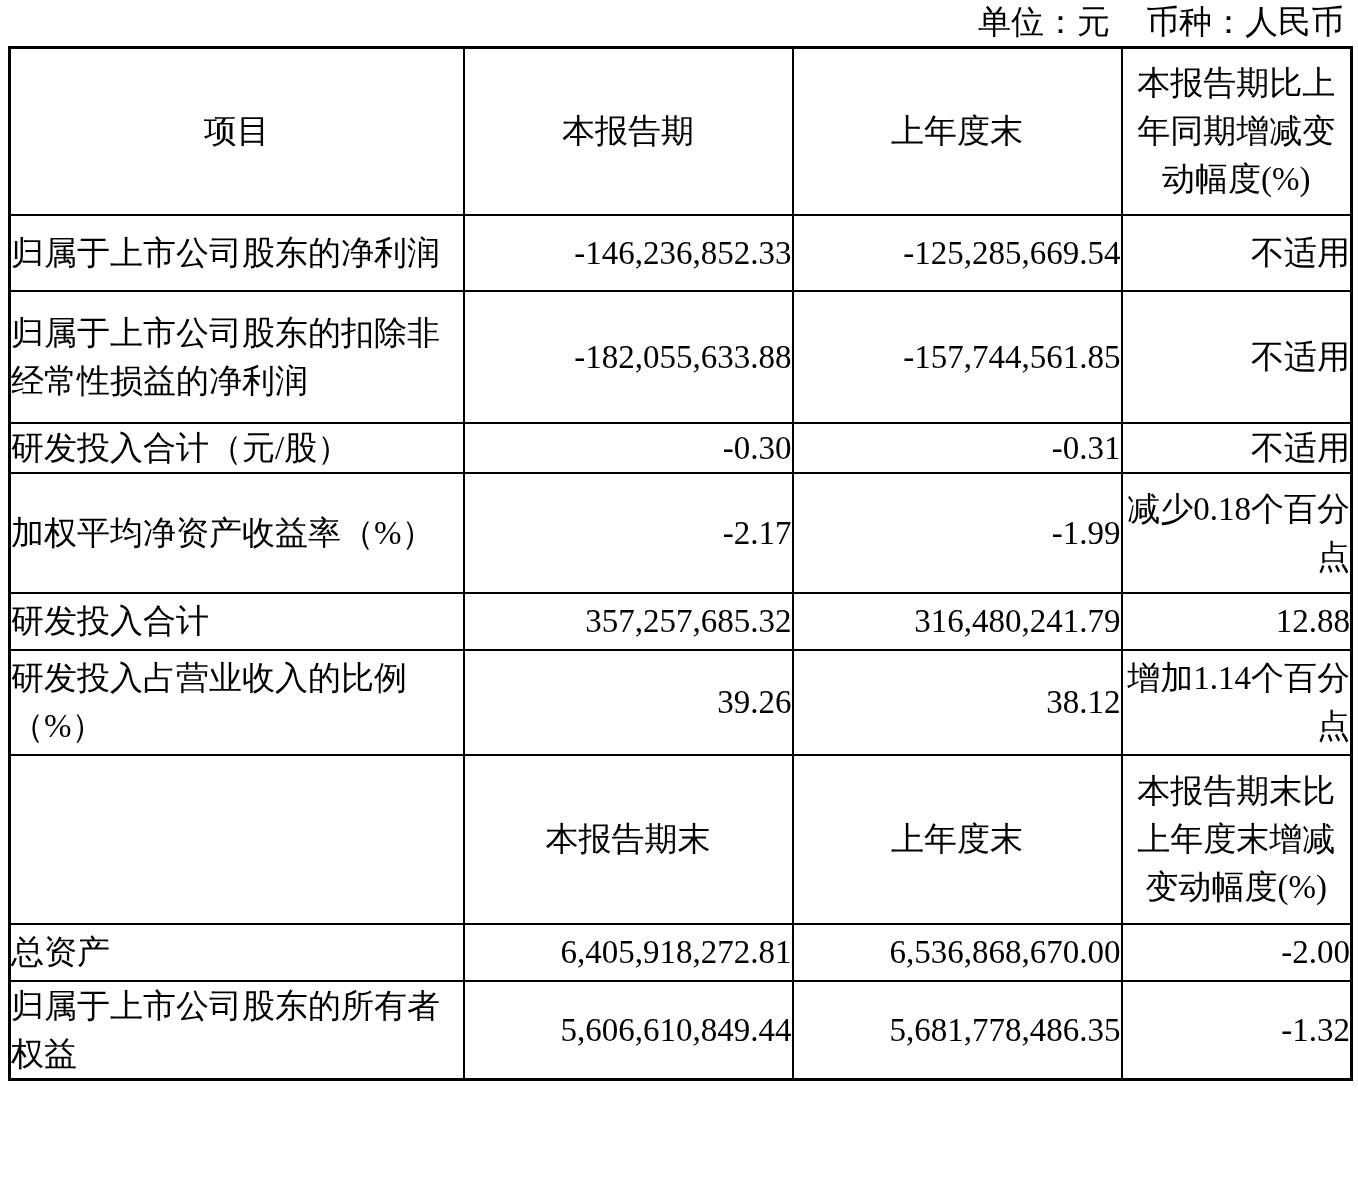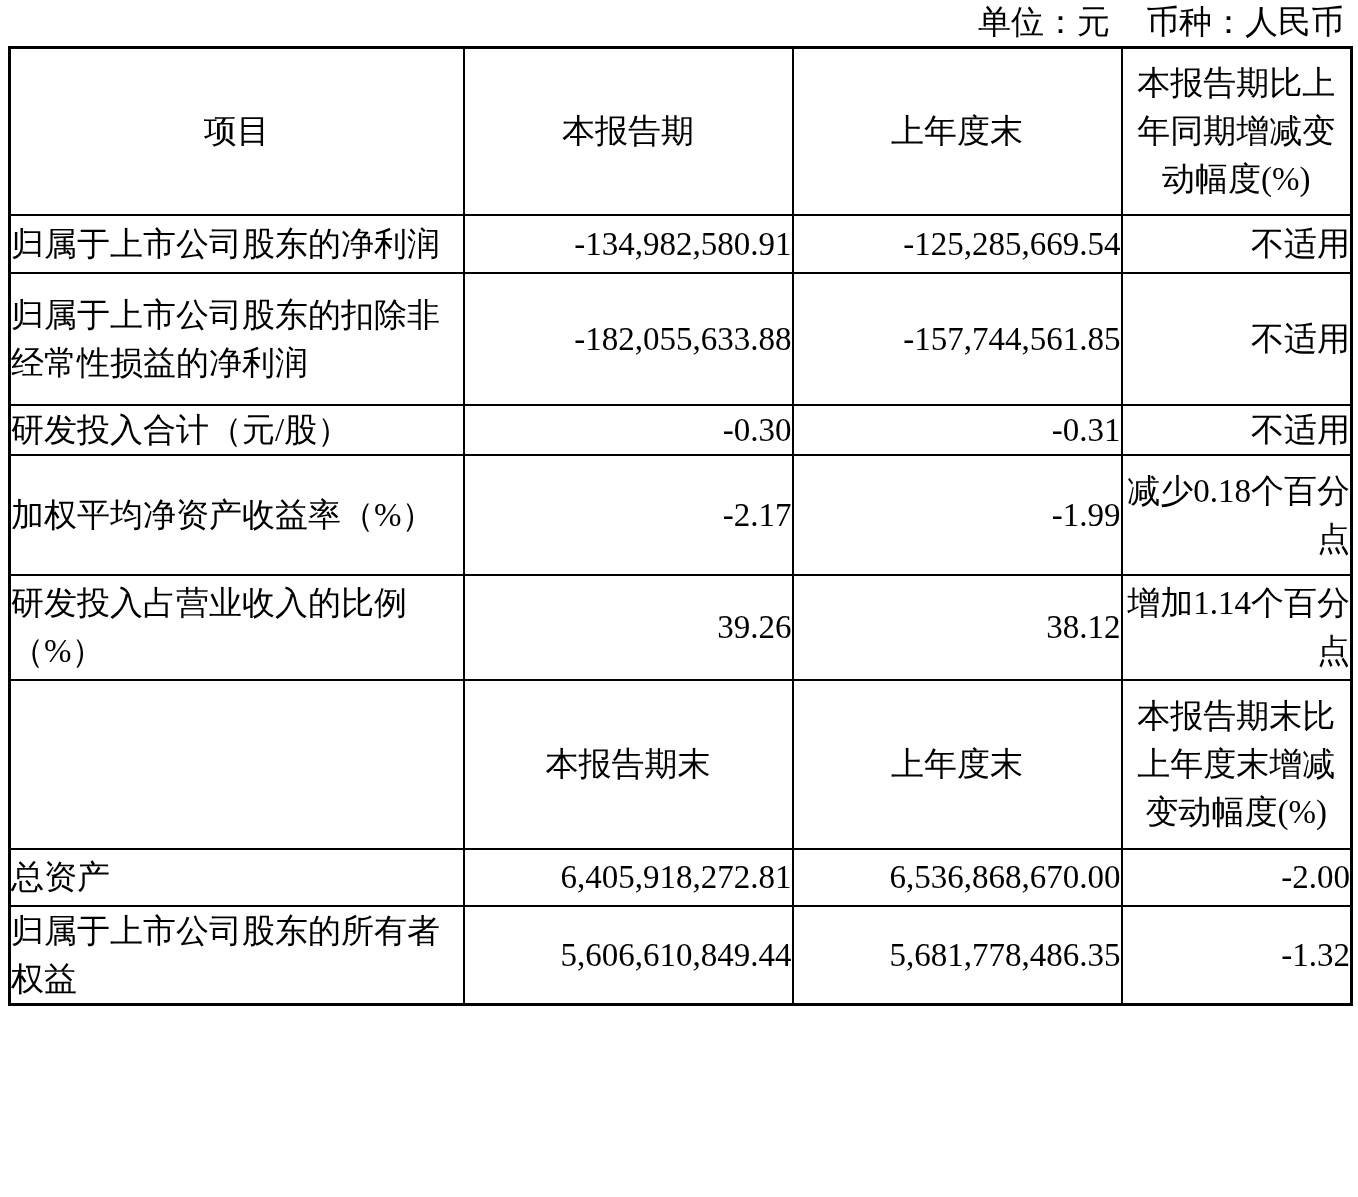--- a/index.html
+++ b/index.html
@@ -44,21 +44,21 @@
     word-break: break-all;
     font-family: Liberation Serif, serif;
   }
   td.head { text-align: center; padding-left: 8px; padding-right: 8px; }
   td.item { text-align: left;  padding-left: 17px; padding-right: 22px; }
   td.num  { text-align: right; padding-right: 17px; padding-left: 8px; }
   td.chg  { text-align: right; padding-right: 11px; padding-left: 13px; }
   tr.rh167 { height: 167px; }
   tr.rh169 { height: 169px; }
   tr.rh57  { height: 57px; }
-  tr.rh58  { height: 58px; }
+  tr.rh58  { height: 76px; }
   tr.rh47  { height: 47px; }
   tr.rh108 { height: 132px; }
   tr.rh120 { height: 120px; }
   tr.rh105 { height: 105px; }
   tr.rh96  { height: 96px; }
 </style>
 </head>
 <body>
 
 <div class="page">
@@ -79,21 +79,21 @@
         <tr class="rh167">
       <td class="head">项目</td>
       <td class="head">本报告期</td>
       <td class="head">上年度末</td>
       <td class="head">本报告期比上年同期增减变动幅度(%)</td>
     </tr>
 
 
     <tr class="rh58">
       <td class="item">归属于上市公司股东的净利润</td>
-      <td class="num">-134,982,580.91</td>
+      <td class="num">-146,236,852.33</td>
       <td class="num">-125,285,669.54</td>
       <td class="chg">不适用</td>
     </tr>
 
     <tr class="rh108">
       <td class="item">归属于上市公司股东的扣除非经常性损益的净利润</td>
       <td class="num">-182,055,633.88</td>
       <td class="num">-157,744,561.85</td>
       <td class="chg">不适用</td>
     </tr>
@@ -107,20 +107,26 @@
     </tr>
 
 
     <tr class="rh120">
       <td class="item">加权平均净资产收益率（%）</td>
       <td class="num">-2.17</td>
       <td class="num">-1.99</td>
       <td class="chg">减少0.18个百分点</td>
     </tr>
 
+    <tr class="rh57">
+      <td class="item">研发投入合计</td>
+      <td class="num">357,257,685.32</td>
+      <td class="num">316,480,241.79</td>
+      <td class="chg">12.88</td>
+    </tr>
 
     <tr class="rh105">
       <td class="item">研发投入占营业收入的比例（%）</td>
       <td class="num">39.26</td>
       <td class="num">38.12</td>
       <td class="chg">增加1.14个百分点</td>
     </tr>
 
     <tr class="rh169">
       <td class="head"></td>

